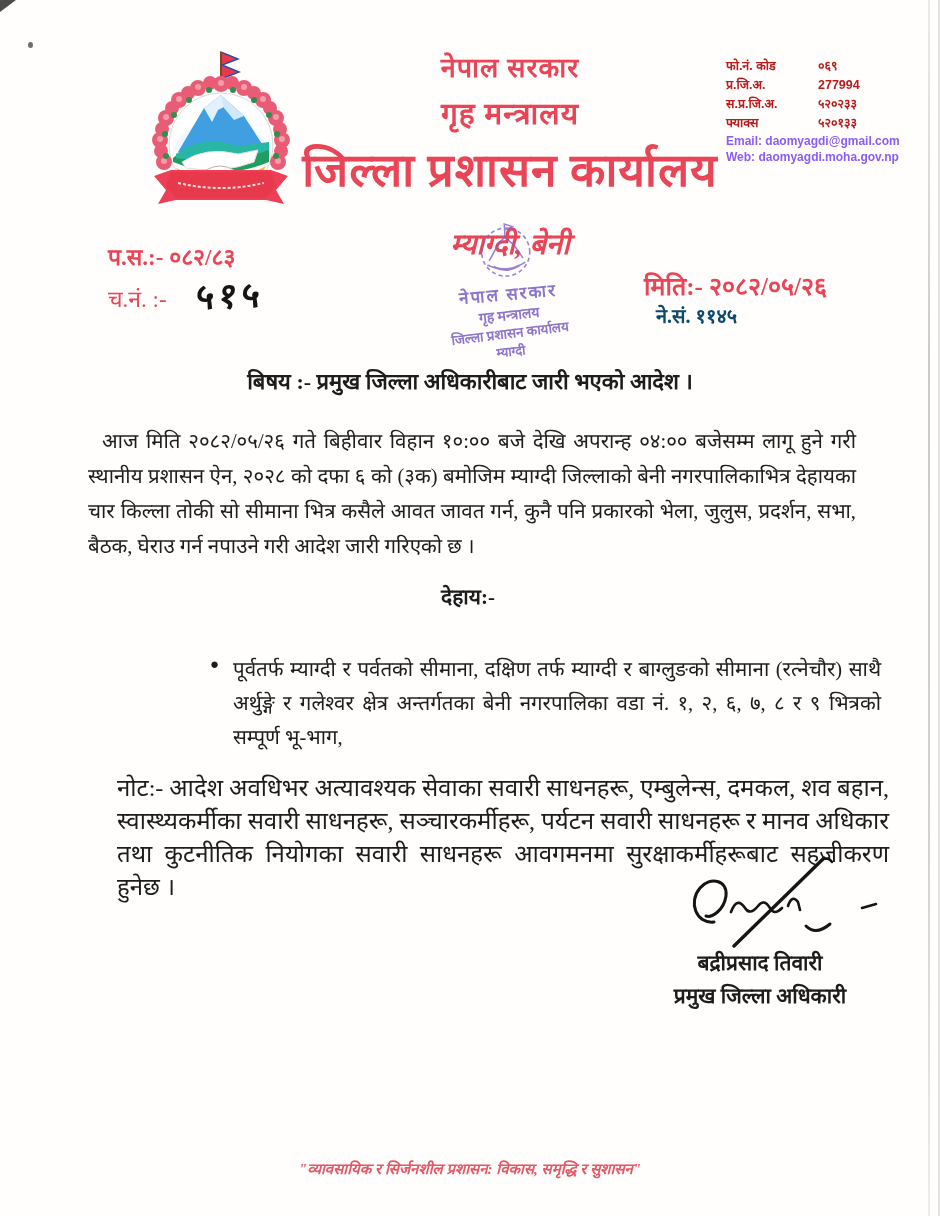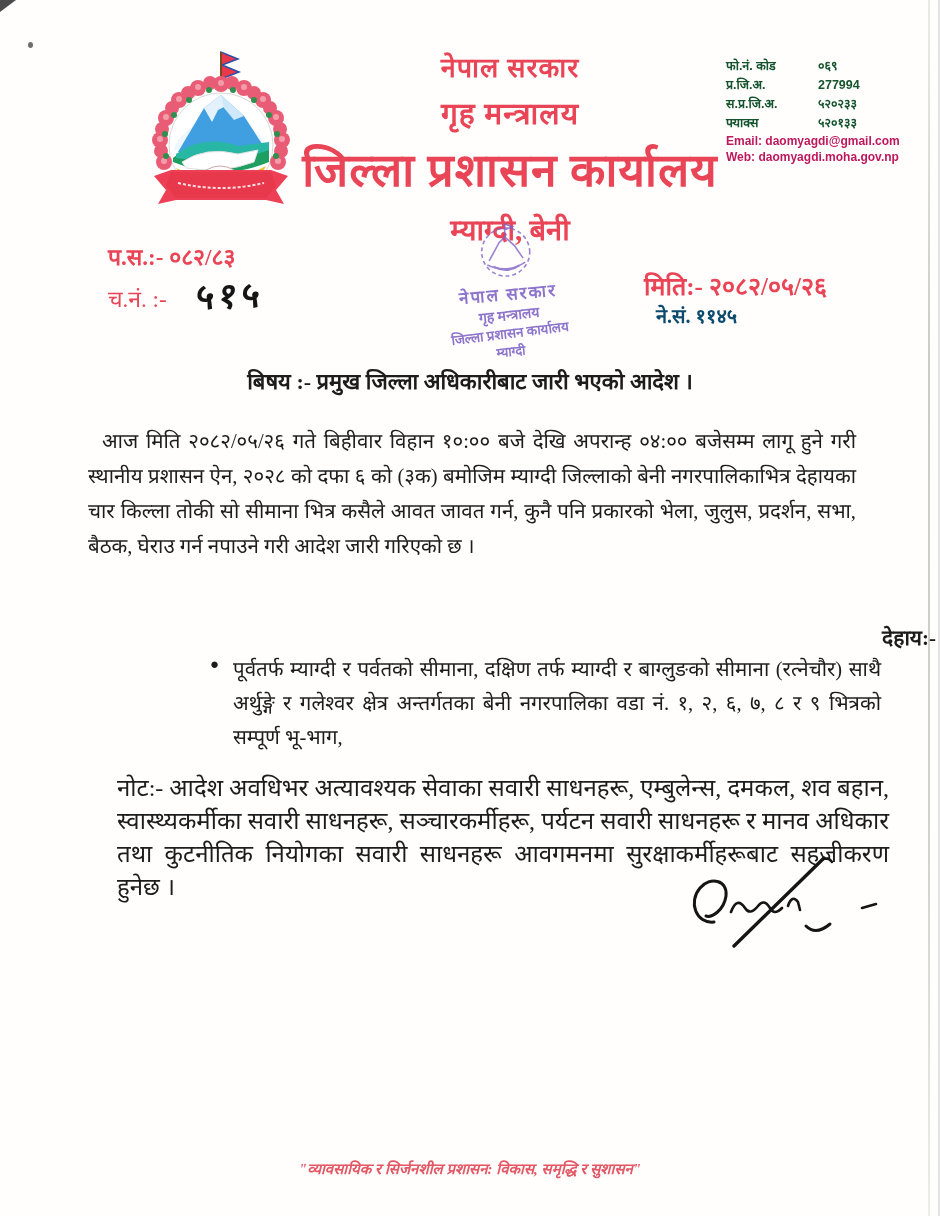--- a/index.html
+++ b/index.html
@@ -10,27 +10,27 @@
     background:#fffefd; overflow:hidden;
   }
   .red { color:#e94556; }
   .abs { position:absolute; }
 
   
   .header-col { left:255px; top:48px; width:510px; text-align:center; }
   .gov-name   { font-size:27px; font-weight:bold; letter-spacing:1px; }
   .ministry   { font-size:30px; font-weight:bold; margin-top:7px; letter-spacing:1px; }
   .office     { font-size:46px; font-weight:bold; margin-top:4px; letter-spacing:1px; white-space:nowrap; }
-  .location   { font-size:29px; font-weight:bold; margin-top:10px; }
+  .location   { font-size:29px; font-weight:bold; margin-top:24px;font-style:italic; }
 
   .contact { left:726px; top:57px; width:190px; font-family:"Liberation Sans","DejaVu Sans",sans-serif; }
-  .contact-row { display:flex; font-size:12.5px; font-weight:bold; line-height:19px; color:#14532d; }
+  .contact-row { display:flex; font-size:12.5px; font-weight:bold; line-height:19px; color:#b91c1c; }
   .contact-row .c-label { width:92px; }
   .contact-row .c-val { }
-  .contact-line { font-size:12px; font-weight:bold; line-height:16px; color:#be185d; white-space:nowrap; }
+  .contact-line { font-size:12px; font-weight:bold; line-height:16px; color:#8b5cf6; white-space:nowrap; }
 
   
   .ps-line  { left:108px; top:240px; font-size:23px; font-weight:bold; }
   .chn-line { left:108px; top:282px; font-size:23px; font-weight:normal; }
   .chn-hand { left:196px; top:270px; font-size:36px; font-weight:bold; color:#151515;
               transform:skewX(-8deg) rotate(-2deg); letter-spacing:4px;
               font-family:"DejaVu Sans","Liberation Sans",sans-serif; }
 
   .miti-line { left:644px; top:268px; font-size:25px; font-weight:bold; }
   .nesam-line{ left:656px; top:302px; font-size:20px; font-weight:bold; color:#0c4a6e; }
@@ -40,21 +40,21 @@
            color:#7f63c6; opacity:.88; text-align:center; pointer-events:none; }
   .stamp .s1 { font-size:17px; font-weight:bold; margin-top:2px; letter-spacing:2px; transform:rotate(-2deg); }
   .stamp .s2 { font-size:14px; font-weight:bold; transform:rotate(-3deg); }
   .stamp .s3 { font-size:13.5px; font-weight:bold; transform:rotate(-4deg); white-space:nowrap; }
   .stamp .s4 { font-size:13px;  font-weight:bold; transform:rotate(-3deg); }
 
   
   .subject { left:0; top:365px; width:940px; text-align:center; font-size:22px; font-weight:bold; }
   .body-par { left:88px; top:424px; width:768px; font-size:20.5px; line-height:35px;
               text-align:justify; text-indent:14px; }
-  .dehaya  { left:0; top:582px; width:936px; text-align:right; font-size:21px; font-weight:bold;margin-top:41px; }
+  .dehaya  { left:0; top:582px; width:936px; text-align:center; font-size:21px; font-weight:bold; }
   .sec-ka  { left:130px; top:617px; font-size:21px; font-weight:bold; }
   .bullet-dot { left:210px; top:656px; font-size:15px; }
   .bullet-text { left:233px; top:652px; width:648px; font-size:20.5px; line-height:34px; text-align:justify; }
   .note-par { left:88px; top:772px; width:772px; font-size:24px; line-height:33px; text-align:justify;margin-left:29px; }
 
   
   .sig-svg { left:676px; top:850px; }
   .sig-block { left:620px; top:948px; width:280px; text-align:center; }
   .sig-name  { font-size:21px; font-weight:bold; }
   .sig-title { font-size:21px; font-weight:bold; margin-top:5px; }
@@ -233,16 +233,20 @@
         <path d="M38,72 C20,74 12,52 24,38 C34,26 52,30 50,46 C48,60 36,68 30,66" stroke-width="3"></path>
         <path d="M55,62 q6,-16 14,-4 q5,8 13,-2 q6,-8 12,2 q4,8 12,0" stroke-width="2.6"></path>
         <path d="M112,56 q4,-12 10,-4 l2,8" stroke-width="2.6"></path>
         <path d="M58,96 L148,8" stroke-width="3.4"></path>
         <path d="M130,76 q10,10 24,-2" stroke-width="3"></path>
         <path d="M146,10 q6,-4 10,2" stroke-width="2.4"></path>
         <path d="M186,58 l14,-4" stroke-width="2.6"></path>
       </g>
     </svg>
   </div>
+  <div class="abs sig-block">
+    <div class="sig-name">बद्रीप्रसाद तिवारी</div>
+    <div class="sig-title">प्रमुख जिल्ला अधिकारी</div>
+  </div>
 
   <div class="abs footer">"व्यावसायिक र सिर्जनशील प्रशासन: विकास, समृद्धि र सुशासन"</div>
 
 </div>
 
 </body></html>

